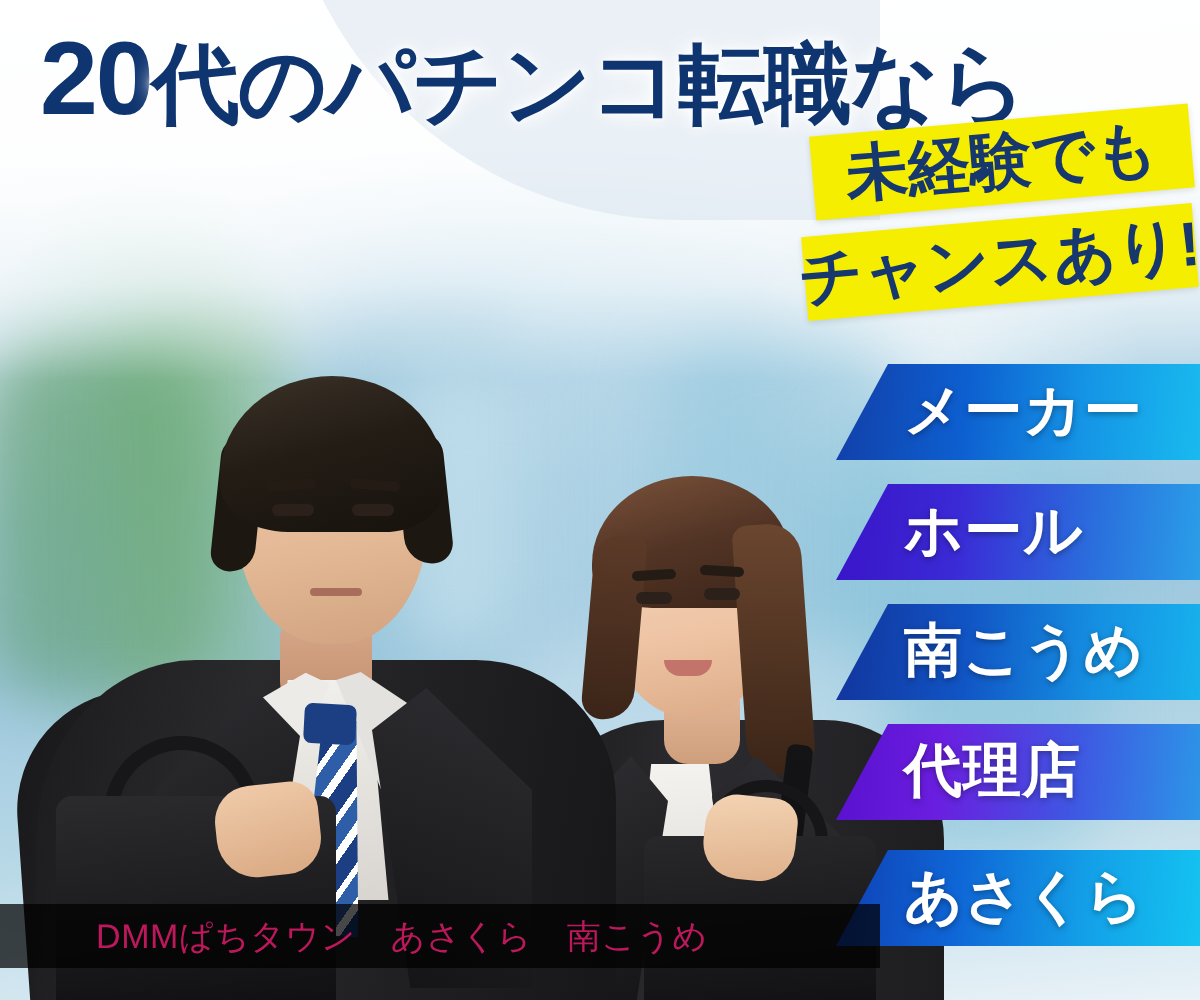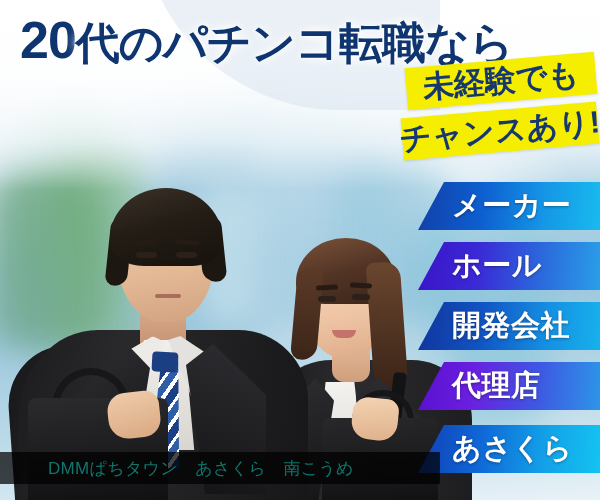--- a/index.html
+++ b/index.html
@@ -275,21 +275,21 @@
   .tab-3 { top: 362px; background: linear-gradient(95deg, #5a10cf 0%, #6a1fe0 28%, #3f56e2 62%, #2a9de8 100%); }
   .tab-4 { top: 425px; background: linear-gradient(95deg, #0f3fb4 0%, #0f66d6 32%, #13a0e8 66%, #14c8f2 100%); }
 
   
   .caption-bar {
     position: absolute; left: 0; top: 452px; width: 440px; height: 32px;
     background: rgba(0,0,0,0.72);
     display: flex; align-items: center;
   }
   .caption-text {
-    color: #0f766e; font-size: 17px; font-weight: 400;
+    color: #be185d; font-size: 17px; font-weight: 400;
     padding-left: 48px; white-space: pre; letter-spacing: 0.3px;
   }
 </style>
 </head>
 <body>
 
 <div id="banner">
 
   <div class="photo-bg">
     <div class="blob b1"></div>
@@ -364,21 +364,21 @@
     </div>
 
   <div class="menu">
     <div class="tab tab-0">
         <span>メーカー</span>
       </div>
     <div class="tab tab-1">
         <span>ホール</span>
       </div>
     <div class="tab tab-2">
-        <span>開発会社</span>
+        <span>南こうめ</span>
       </div>
     <div class="tab tab-3">
         <span>代理店</span>
       </div>
     <div class="tab tab-4">
         <span>あさくら</span>
       </div>
   </div>
 
   <div class="caption-bar">

